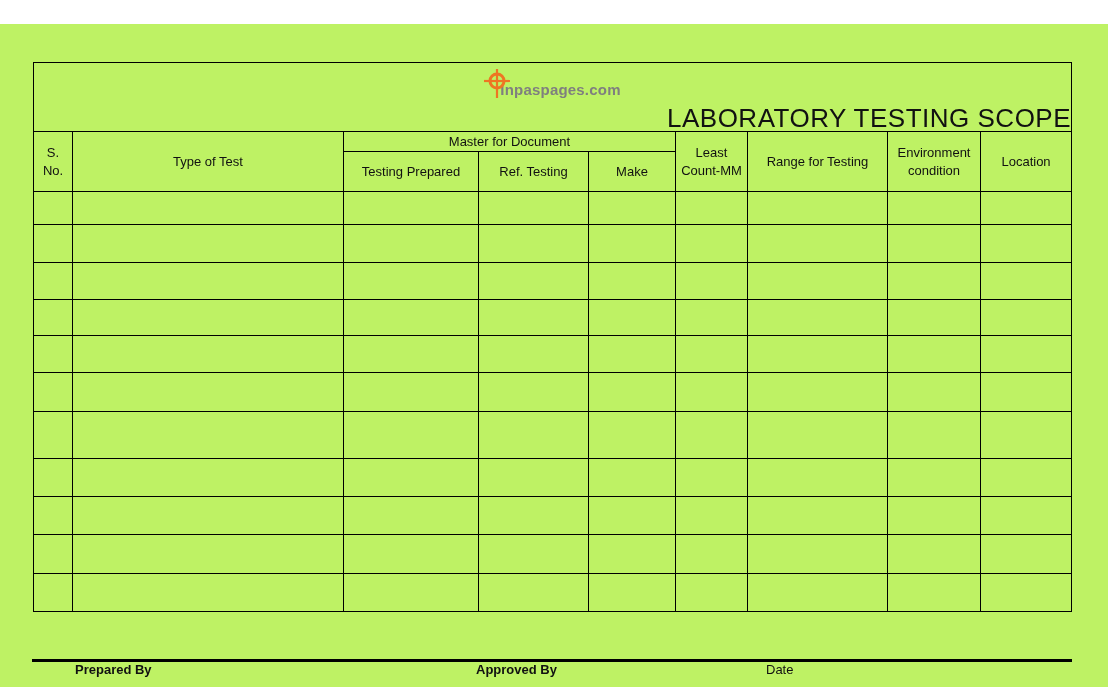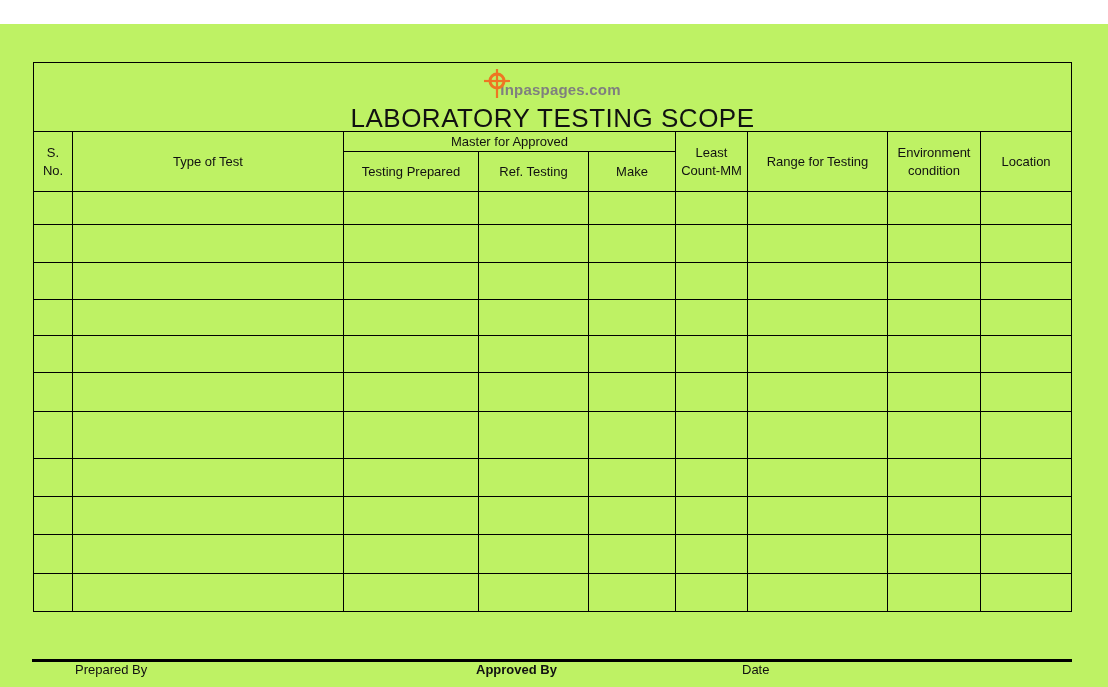--- a/index.html
+++ b/index.html
@@ -62,21 +62,21 @@
   .logo-text {
     position: relative;
     z-index: 1;
     margin-top: 12px;
     font-size: 15px;
     font-weight: bold;
     color: #7f7f7f;
     letter-spacing: 0.2px;
   }
   .doc-title {
-    text-align: center;
+    text-align: right;
     font-size: 26px;
     color: #111111;
     line-height: 1.0;
     margin-top: 2px;
     letter-spacing: 0.5px;
   }
   .signature-line {
     position: absolute;
     left: 32px;
     top: 635px;
@@ -84,23 +84,23 @@
     height: 3px;
     background: #000000;
   }
   .footer-labels span {
     position: absolute;
     top: 638px;
     font-size: 13px;
     color: #111111;
     white-space: nowrap;
   }
-  .lbl-prepared { left: 75px; }
+  .lbl-prepared { left: 75px; font-weight: bold; }
   .lbl-approved { left: 476px; font-weight: bold; }
-  .lbl-date     { left: 742px; }
+  .lbl-date     { left: 766px; }
 </style>
 </head>
 <body>
 
 <div class="page">
 
   <table class="scope-table">
     <colgroup>
       <col style="width:39px">
       <col style="width:271px">
@@ -125,21 +125,21 @@
               <span class="logo-text">Inpaspages.com</span>
             </span>
           </div>
           <div class="doc-title">LABORATORY TESTING SCOPE</div>
         </td>
       </tr>
       <tr class="master-row">
         <th rowspan="2" class="pre">S.
 No.</th>
         <th rowspan="2">Type of Test</th>
-        <th colspan="3">Master for Approved</th>
+        <th colspan="3">Master for Document</th>
         <th rowspan="2" class="pre">Least
 Count-MM</th>
         <th rowspan="2">Range for Testing</th>
         <th rowspan="2" class="pre">Environment
 condition</th>
         <th rowspan="2">Location</th>
       </tr>
       <tr class="sub-row">
         <th>Testing Prepared</th>
         <th>Ref. Testing</th>

